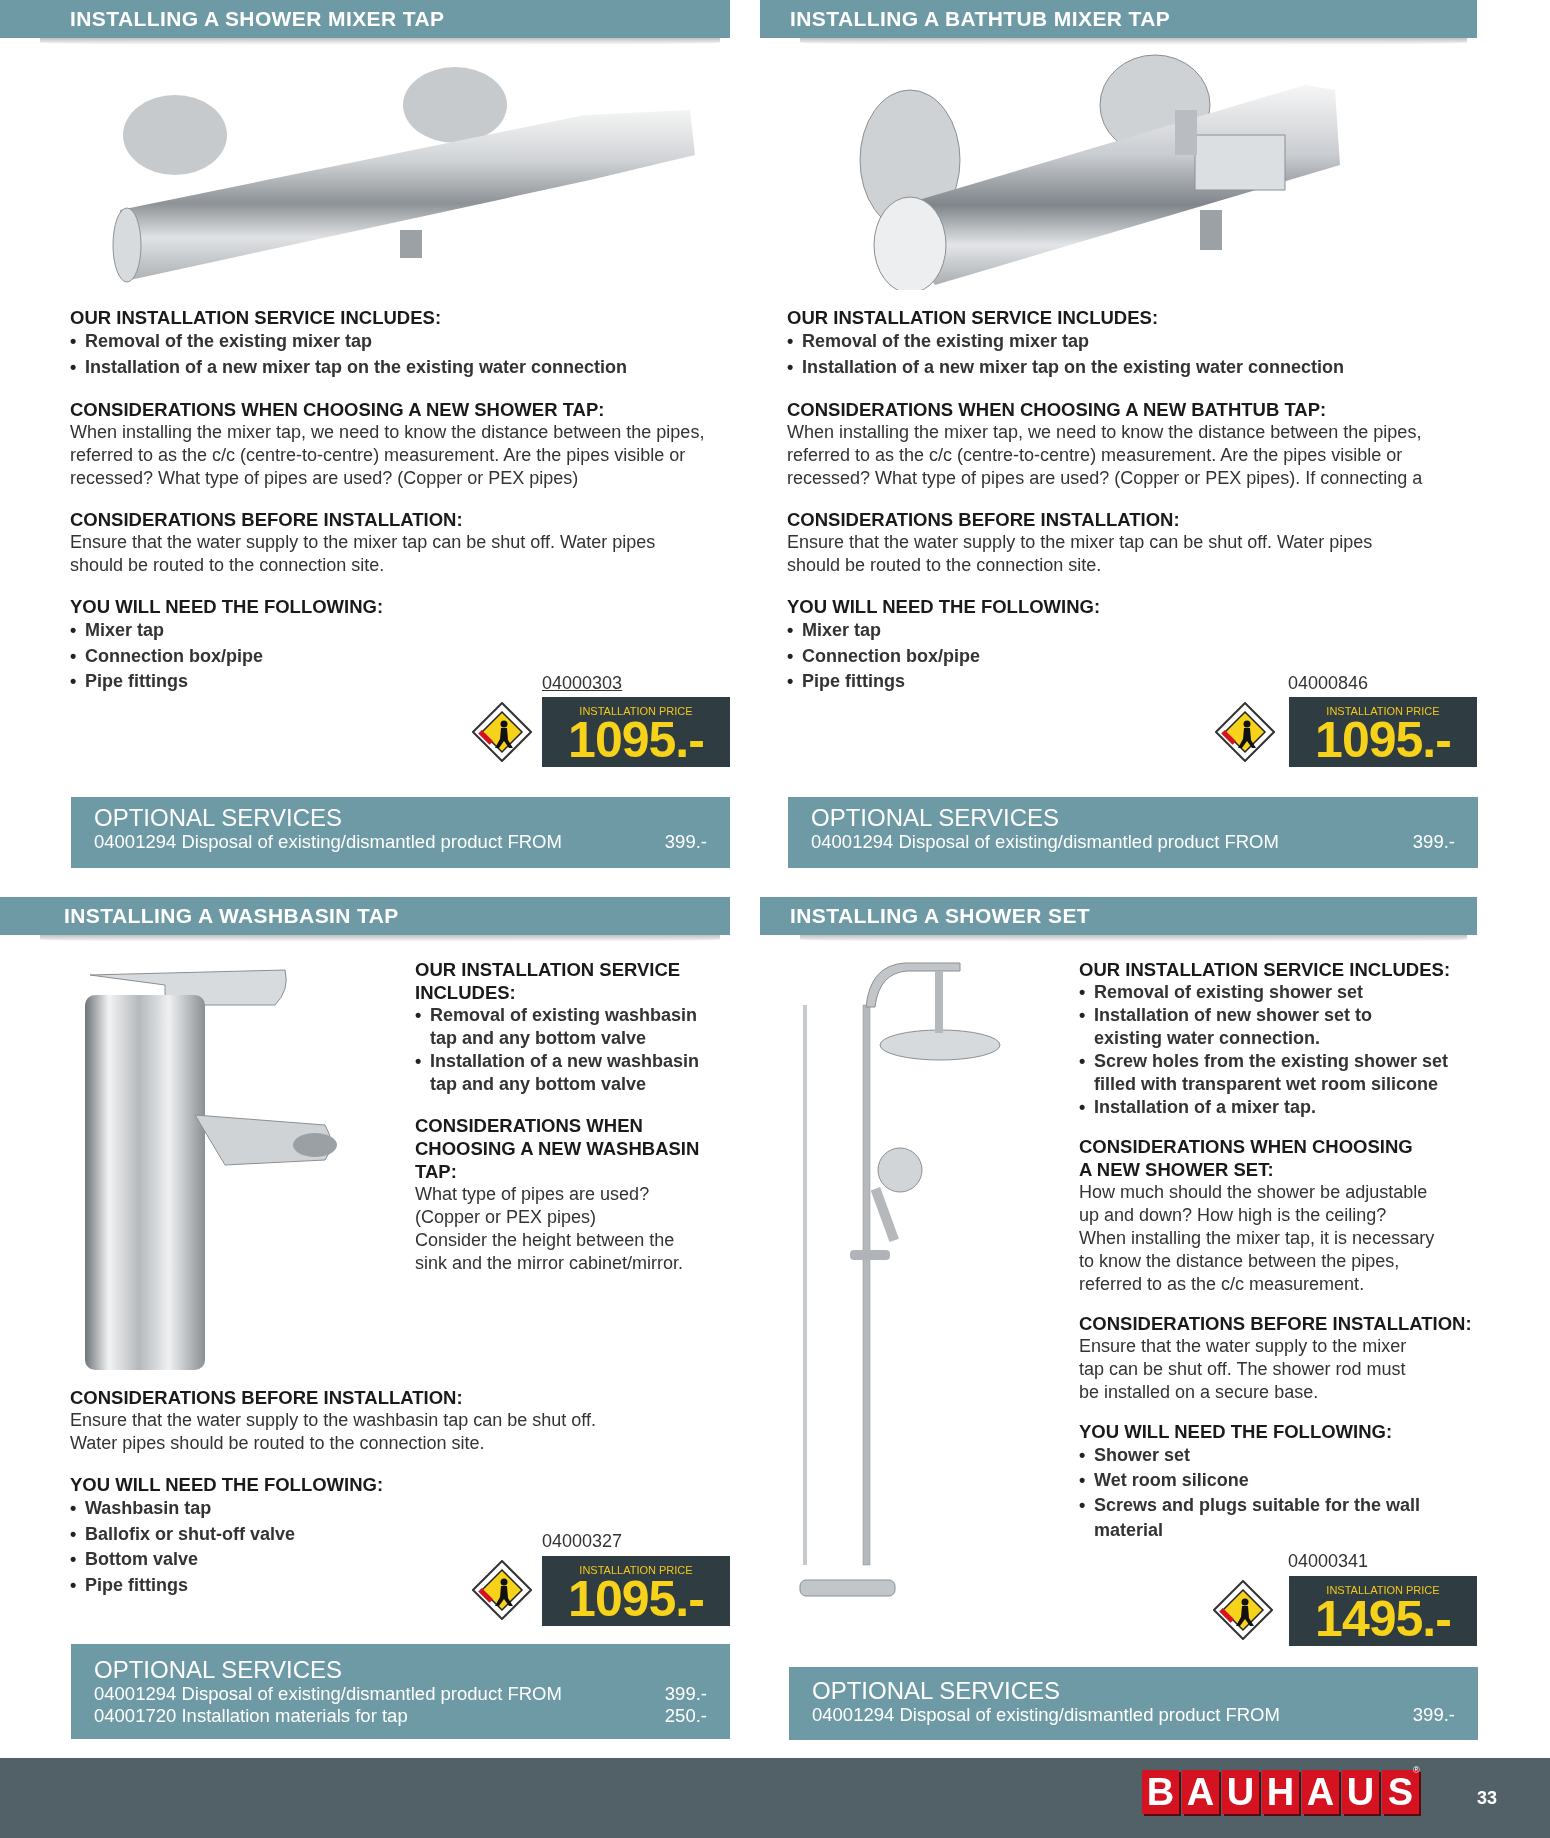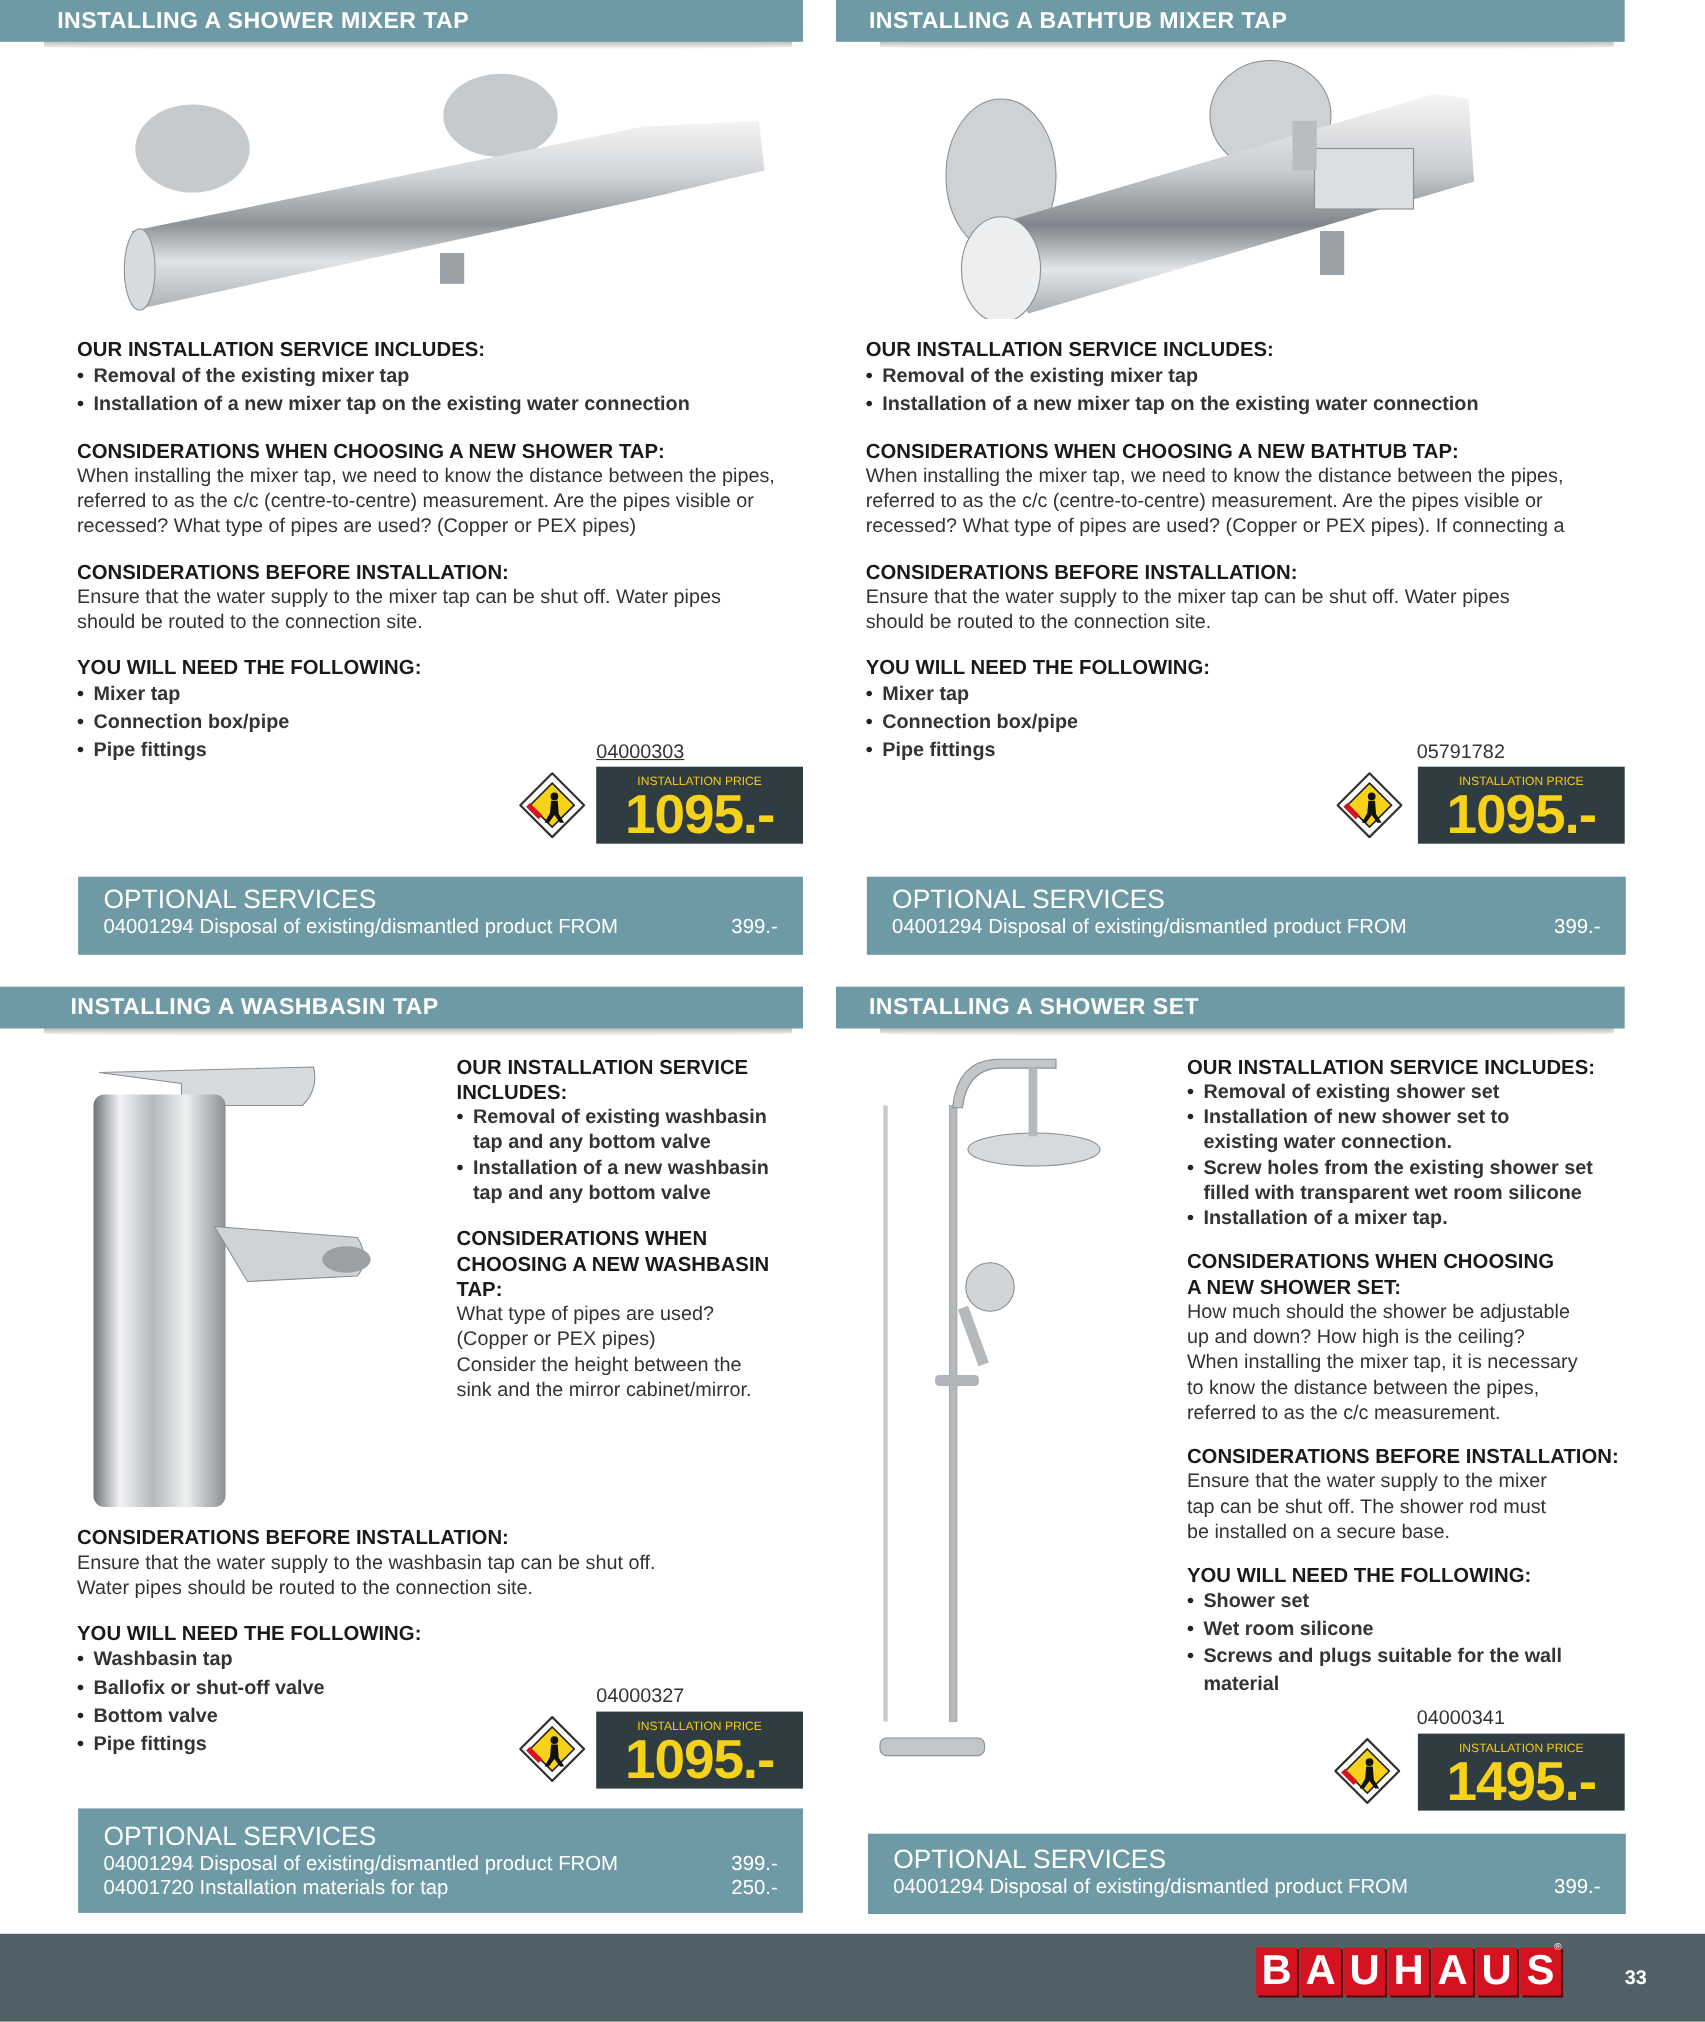--- a/index.html
+++ b/index.html
@@ -1,18 +1,18 @@
 <!DOCTYPE html>
 <html><head>
 <meta charset="utf-8">
 <style>
   html,body{margin:0;padding:0;}
   body{width:1550px;height:1838px;position:relative;background:#ffffff;font-family:"Liberation Sans",sans-serif;color:#222;overflow:hidden;}
   .abs{position:absolute;}
-  .hdr{position:absolute;height:38px;background:#6e9aa6;color:#fff;font-weight:bold;font-size:21px;letter-spacing:0.4px;line-height:38px;box-sizing:border-box;padding-left:52px;}
+  .hdr{position:absolute;height:38px;background:#6e9aa6;color:#fff;font-weight:bold;font-size:21px;letter-spacing:0.4px;line-height:38px;box-sizing:border-box;padding-left:70px;}
   .hdr.r{padding-left:30px;}
   .hdr::after{content:"";position:absolute;left:40px;right:10px;bottom:-7px;height:7px;background:linear-gradient(to bottom,rgba(0,0,0,0.25),rgba(0,0,0,0));border-radius:0 0 40% 40%;}
   .reg{position:absolute;left:18px;top:16px;width:10px;height:10px;}
   .reg span{display:block;height:2.5px;}
   .block{position:absolute;font-size:18px;line-height:23px;}
   .h{font-weight:bold;font-size:18.5px;color:#1a1a1a;}
   .p{color:#333;}
   ul{list-style:none;margin:0;padding:0;font-weight:bold;}
   li{position:relative;padding-left:15px;color:#333;line-height:25.5px;}
   li::before{content:"•";position:absolute;left:0;top:0;color:#222;}
@@ -151,21 +151,21 @@
   <div class="p">should be routed to the connection site.</div>
   <div class="gap"></div>
   <div class="h">YOU WILL NEED THE FOLLOWING:</div>
   <ul>
     <li>Mixer tap</li>
     <li>Connection box/pipe</li>
     <li>Pipe fittings</li>
   </ul>
 </div>
 
-<div class="code" style="left:1288px;top:673px;">05791782</div>
+<div class="code" style="left:1288px;top:673px;">04000846</div>
 <div class="badge" style="left:1215px;top:702px;">
   <svg width="60" height="60" viewBox="0 0 60 60">
       <polygon points="30,1 59,30 30,59 1,30" fill="#fff" stroke="#333" stroke-width="2"></polygon>
       <polygon points="30,10 50,30 30,50 10,30" fill="#f7d21a" stroke="#222" stroke-width="1.5"></polygon>
       <circle cx="32" cy="22" r="3.5" fill="#111"></circle>
       <path d="M29 26 L35 26 L36 38 L41 46 L37 46 L32 39 L27 46 L23 46 L28 37 Z" fill="#111"></path>
       <rect x="6" y="33" width="16" height="5" fill="#d5121f" transform="rotate(45 14 35)"></rect>
     </svg>
 </div>
 <div class="price" style="left:1289px;top:697px;">

